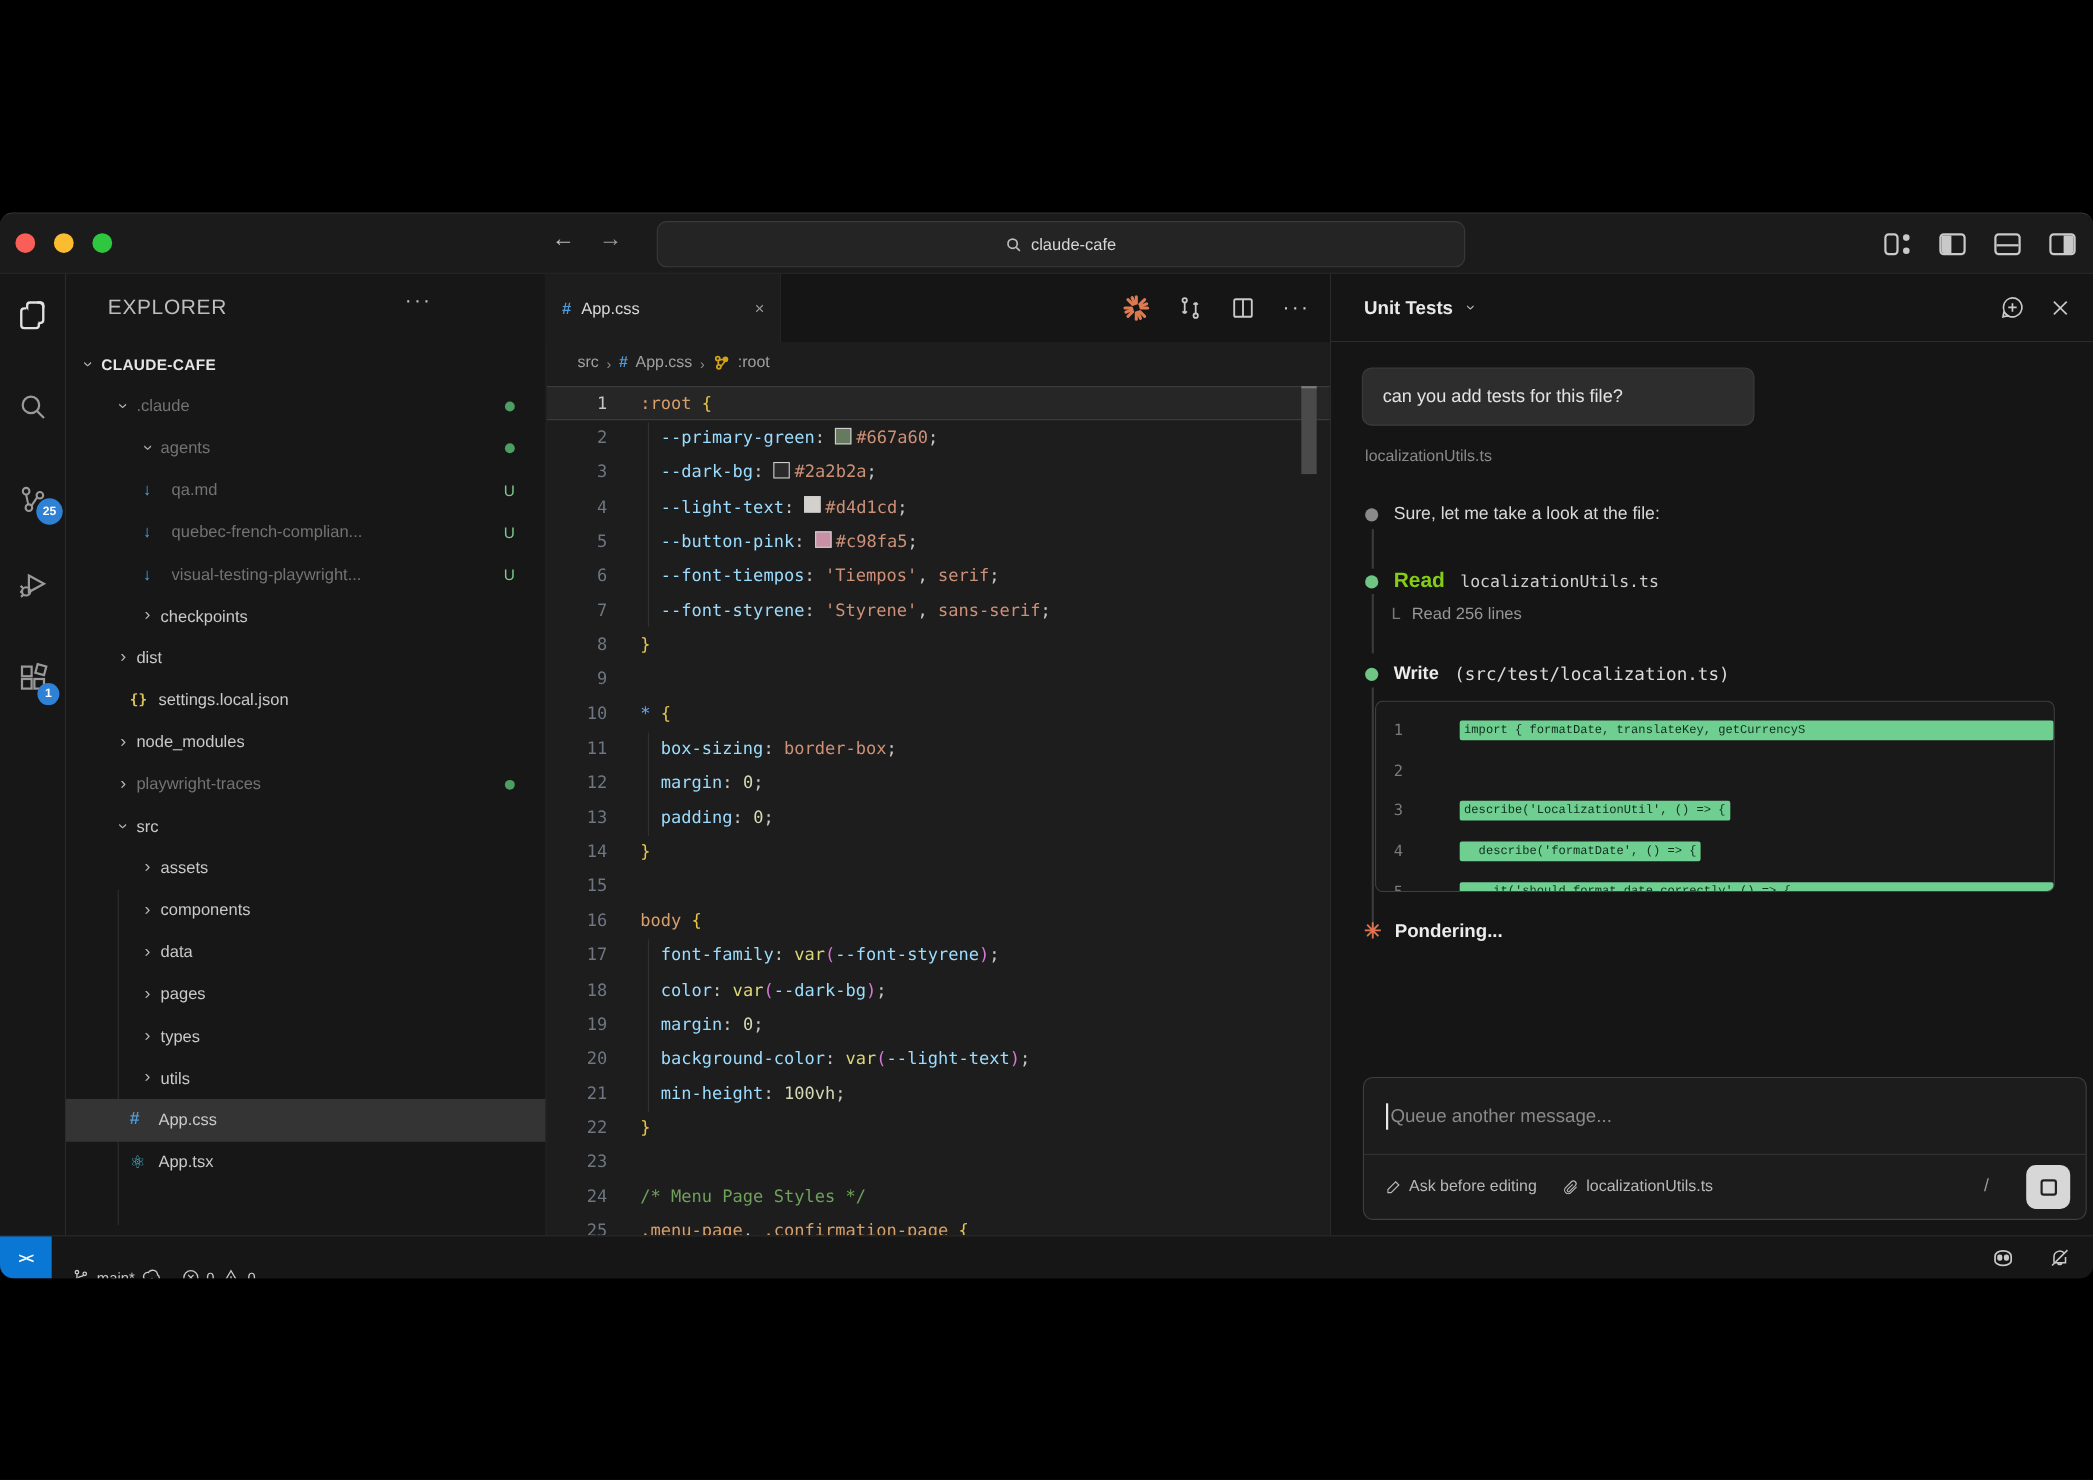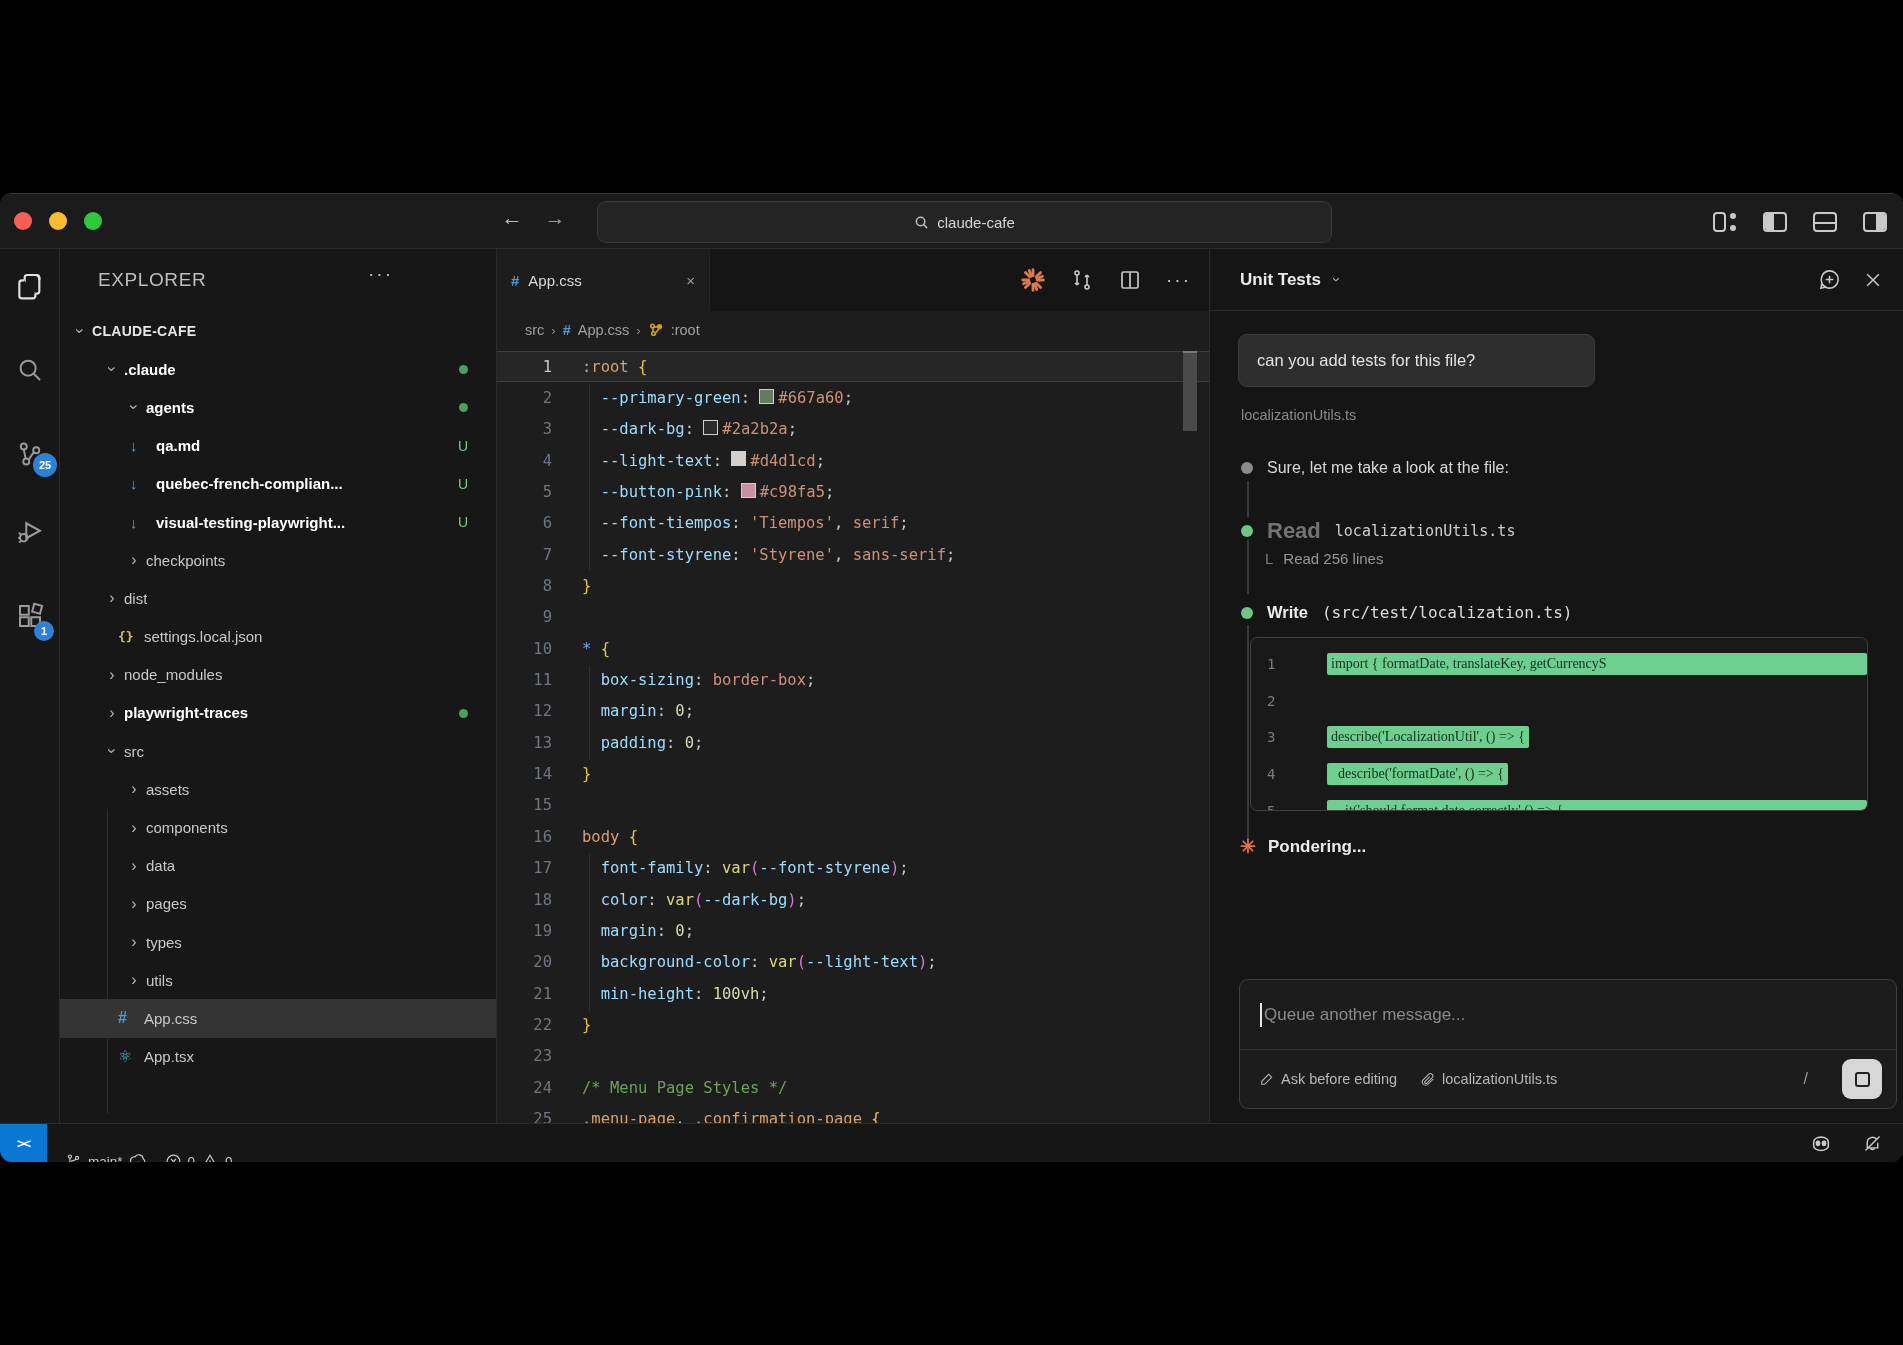--- a/index.html
+++ b/index.html
@@ -31,21 +31,21 @@
   .actico.active svg{stroke:#e0e0e0;}
   .abadge{position:absolute;border-radius:50%;background:#2f81d6;color:#fff;font-size:11px;font-weight:bold;
     display:flex;align-items:center;justify-content:center;}
   
   #sidebar{width:437px;background:#171717;border-right:1px solid #2b2b2b;box-sizing:border-box;position:relative;overflow:hidden;}
   #sb-head{position:absolute;top:0;left:0;right:0;height:62px;display:flex;align-items:center;}
   #sb-title{margin-left:38px;font-size:19px;letter-spacing:.6px;color:#bdbdbd;}
   #sb-dots{position:absolute;left:308px;top:14px;color:#bdbdbd;font-size:19px;letter-spacing:2px;cursor:default;}
   #tree{position:absolute;top:63px;left:0;right:0;}
   .trow{height:38.2px;display:flex;align-items:center;box-sizing:border-box;color:#c9c9c9;font-size:15px;cursor:default;}
-  .trow.green .tlabel{color:#ffffff;font-weight:bold;}
+  .trow.green .tlabel{color:#737373;}
   .trow.root .tlabel{color:#e6e6e6;font-weight:bold;font-size:14px;letter-spacing:.3px;}
   .trow.sel{background:#343434;}
   .lvl0{padding-left:8px;} .lvl1{padding-left:40px;} .lvl2{padding-left:62px;}
   .lvl2f{padding-left:58px;} .lvl3{padding-left:70px;}
   .twisty{width:0;color:#b5b5b5;font-size:16px;display:inline-flex;justify-content:center;}
   .twisty.tw-d,.twisty.tw-r{width:24px;}
   .tw-r::before{content:"›";}
   .tw-d::before{content:"›";transform:rotate(90deg);display:inline-block;}
   .fi{display:none;width:26px;font-size:15px;}
   .fi.fi-md,.fi.fi-json,.fi.fi-css,.fi.fi-react{display:inline-flex;}
@@ -91,30 +91,30 @@
   #p-actions{margin-left:auto;margin-right:20px;display:flex;gap:22px;align-items:center;color:#c9c9c9;}
   #bubble{position:absolute;left:28px;top:85px;width:357px;height:53px;background:#2d2d2d;border:1px solid #3d3d3d;
     border-radius:9px;display:flex;align-items:center;padding-left:18px;box-sizing:border-box;color:#e3e3e3;font-size:16.5px;}
   #ctxfile{position:absolute;left:31px;top:158px;color:#8a8a8a;font-size:14.5px;}
   .crowmsg{position:absolute;display:flex;align-items:center;gap:14px;}
   .dot{width:12px;height:12px;border-radius:50%;flex:none;}
   .dot.gray{background:#8a8a8a;} .dot.green{background:#6ec584;}
   .connector{position:absolute;left:37px;width:1.5px;background:#3a3a3a;}
   #msg-intro{left:31px;top:210px;color:#d9d9d9;font-size:16px;}
   #msg-read{left:31px;top:269px;}
-  #msg-read .b{color:#737373;font-weight:bold;font-size:22px;}
+  #msg-read .b{color:#84cc16;font-weight:bold;font-size:19px;}
   .monofile{font-family:"DejaVu Sans Mono",monospace;color:#cfcfcf;font-size:15px;}
   #read-meta{position:absolute;left:55px;top:301px;color:#979797;font-size:15px;display:flex;gap:10px;}
   #msg-write{left:31px;top:354px;}
   #msg-write .b{color:#ececec;font-weight:bold;font-size:16.5px;}
   #codeblock{position:absolute;left:40px;top:388px;width:618px;height:174px;border:1px solid #3f3f3f;border-radius:7px;
     box-sizing:border-box;overflow:hidden;background:#191919;padding-top:8px;}
   .crow{height:36.6px;display:flex;align-items:center;}
   .crow .cn{width:30px;text-align:left;padding-left:16px;color:#7a7a7a;font-size:14px;font-family:"DejaVu Sans Mono",monospace;flex:none;}
-  .crow .ct{margin-left:30px;font-size:14px;font-family:Liberation Serif, serif;white-space:pre;overflow:hidden;
+  .crow .ct{margin-left:30px;font-size:11px;font-family:Liberation Mono, monospace;white-space:pre;overflow:hidden;
     color:#c9c9c9;padding:3px 4px;box-sizing:border-box;}
   .crow .ct.hl{background:#6fcf91;color:#11301e;border-radius:2px;}
   .crow .ct.wide{flex:1;margin-right:0;}
   #pondering{position:absolute;left:30px;top:586px;display:flex;align-items:center;gap:12px;color:#ececec;
     font-size:17px;font-weight:600;}
   #spark{color:#e0714f;font-size:19px;font-weight:bold;}
   #inputbox{position:absolute;left:29px;top:730px;width:658px;height:130px;border:1px solid #3f3f3f;border-radius:9px;
     background:#1c1c1c;box-sizing:border-box;}
   #in-top{height:70px;border-bottom:1px solid #323232;display:flex;align-items:center;padding-left:20px;box-sizing:border-box;}
   #caret{width:2px;height:24px;background:#e8e8e8;margin-right:2px;}

